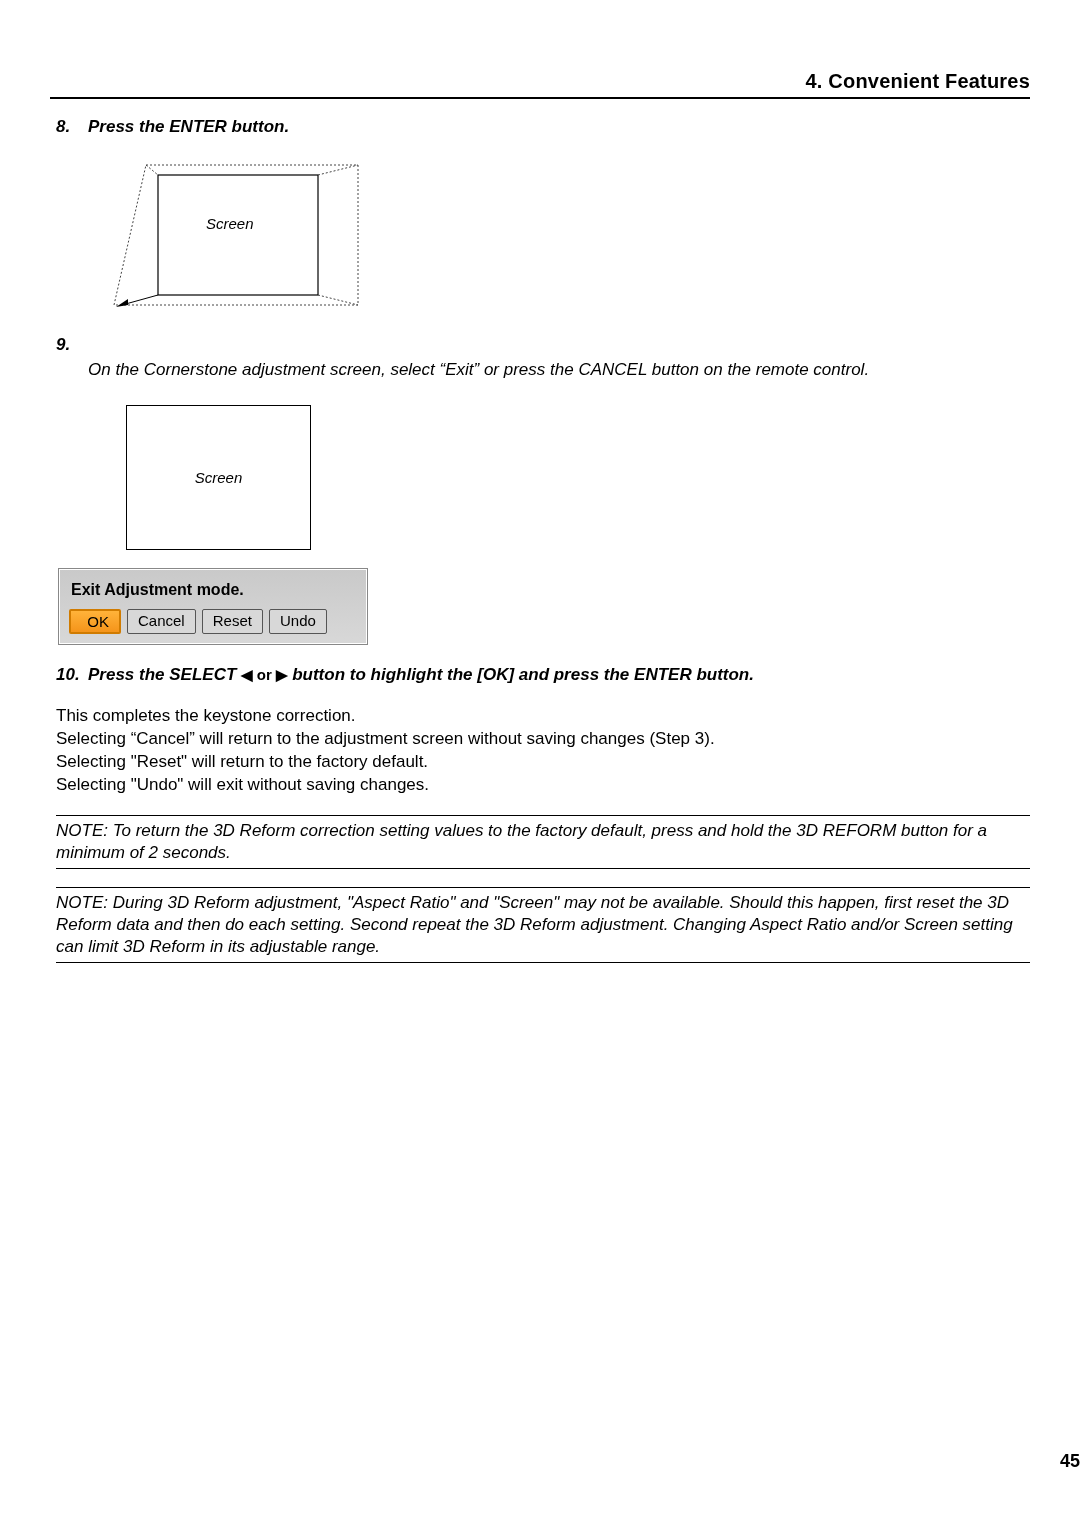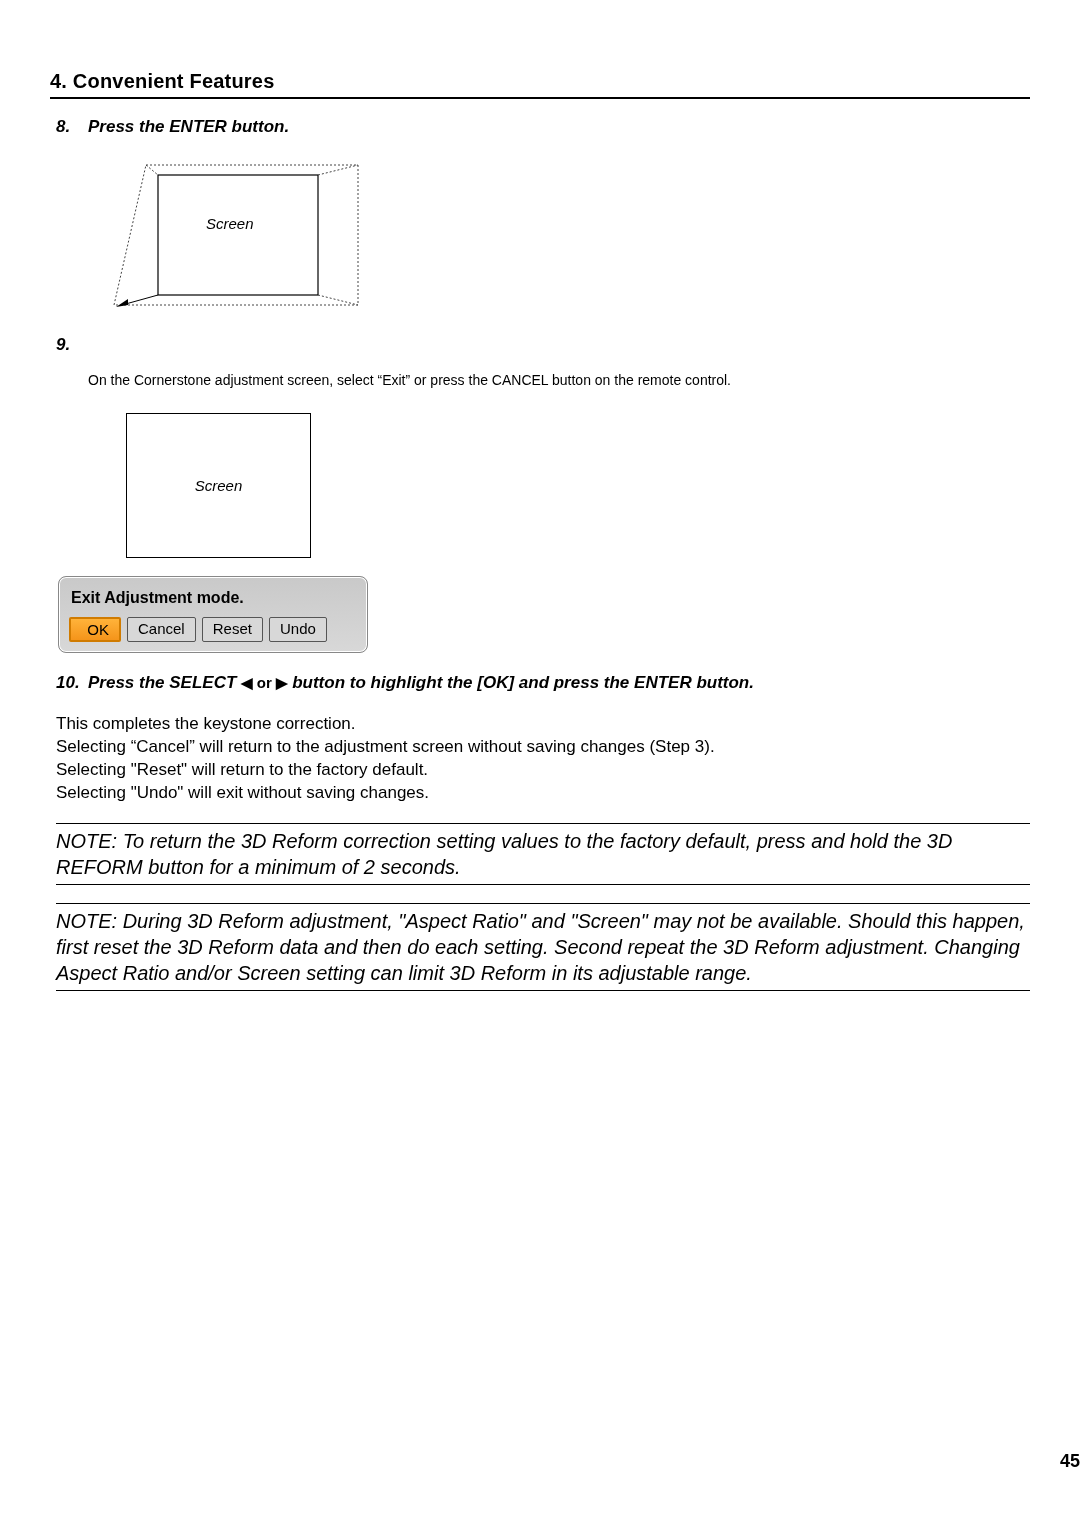--- a/index.html
+++ b/index.html
@@ -9,41 +9,42 @@
     background: #fff;
     font-family: Arial, Helvetica, sans-serif;
     color: #000;
     position: relative;
   }
   .page {
     padding: 70px 50px 0 50px;
   }
   .header {
     border-bottom: 2px solid #000;
-    text-align: left;
+    text-align: right;
     font-weight: 900;
     font-size: 20px;
     padding-bottom: 4px;
     letter-spacing: 0.2px;
   }
   .step {
     margin-top: 18px;
     margin-left: 6px;
     font-weight: 700;
     font-style: italic;
     font-size: 17px;
     display: flex;
     gap: 8px;
   }
   .step-num { min-width: 24px; }
   .step-text { display: inline; }
   .subtext {
     margin-left: 38px;
-    font-size: 14px;
-    margin-top: 16px;
+    font-style: italic;
+    font-size: 17px;
+    margin-top: 4px;
     line-height: 1.3;
   }
   .diagram-wrap {
     margin-left: 56px;
     margin-top: 20px;
     margin-bottom: 18px;
   }
   
   .trap-svg { display: block; }
   .trap-outer { fill: none; stroke: #444; stroke-width: 1; stroke-dasharray: 2 2; }
@@ -70,21 +71,21 @@
     font-style: italic;
     font-size: 17px;
     margin-top: 18px;
   }
   
   .dialog {
     margin-left: 8px;
     margin-top: 18px;
     width: 310px;
     border: 1px solid #888;
-    border-radius: 8px;
+    border-radius: 0;
     background: linear-gradient(180deg, #c9c9c9 0%, #d8d8d8 100%);
     padding: 12px 10px 10px 10px;
     box-shadow: inset 0 0 0 1px #fff;
   }
   .dialog-title {
     font-size: 16px;
     font-weight: 700;
     margin-bottom: 10px;
     margin-left: 2px;
   }
@@ -115,21 +116,21 @@
     margin-top: 20px;
     line-height: 1.35;
   }
   .note-block {
     margin-left: 6px;
     margin-top: 18px;
     border-top: 1px solid #000;
     border-bottom: 1px solid #000;
     padding: 4px 0 4px 0;
     font-style: italic;
-    font-size: 20px;
+    font-size: 17px;
     line-height: 1.3;
   }
   .page-number {
     position: absolute;
     bottom: 54px;
     width: 1080px;
     left: 0;
     text-align: right;
     font-size: 18px;
     font-weight: 700;

